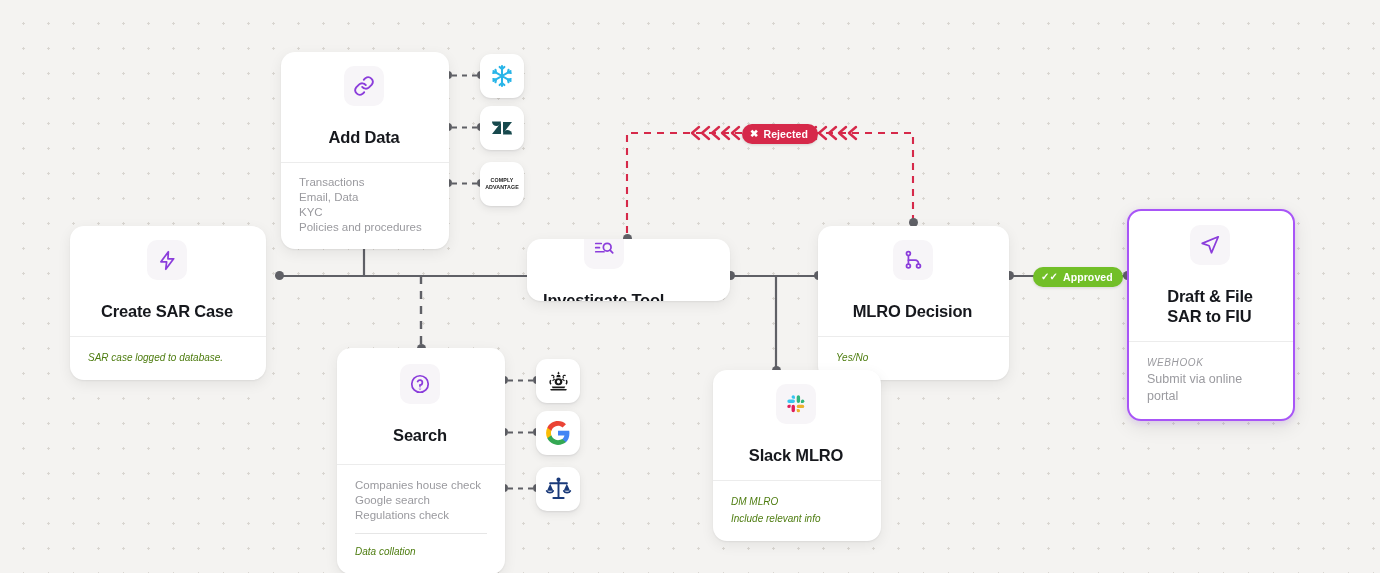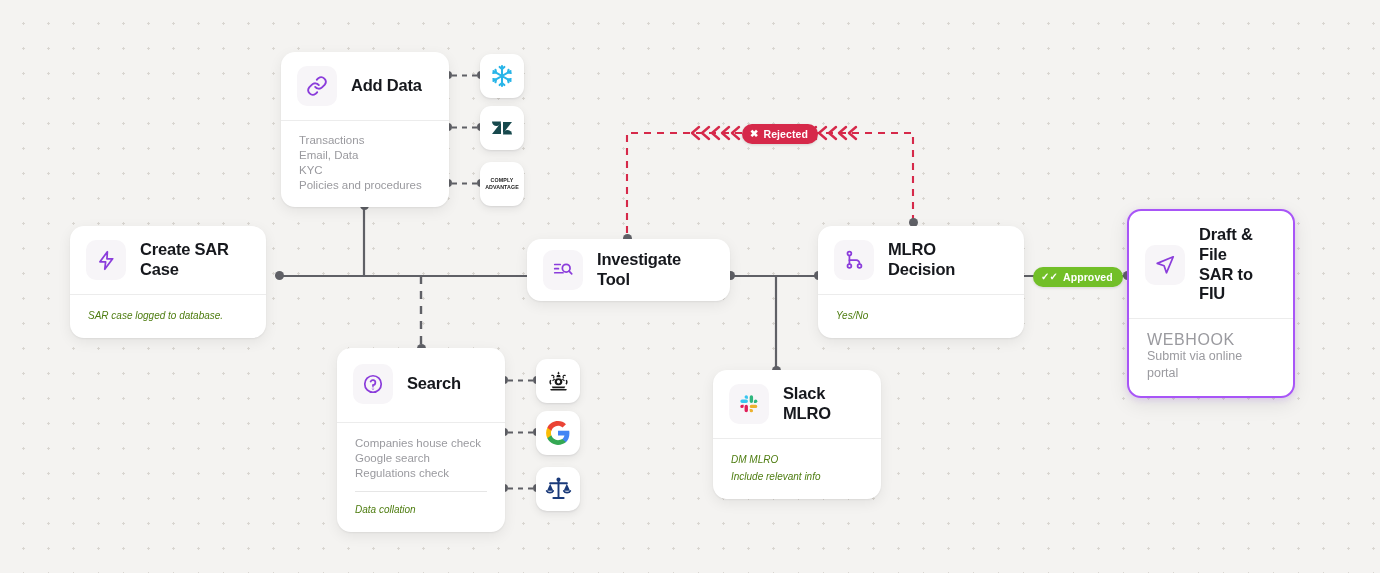--- a/index.html
+++ b/index.html
@@ -19,30 +19,30 @@
     position: absolute;
     background: #ffffff;
     border-radius: 14px;
     box-shadow: 0 1px 2px rgba(16,17,20,.06), 0 4px 14px rgba(16,17,20,.07);
     overflow: hidden;
   }
   .node.selected {
     border: 2px solid #a855f7;
     box-shadow: 0 2px 6px rgba(168,85,247,.18), 0 6px 20px rgba(16,17,20,.09);
   }
-  .node-head { display: flex; align-items: center; gap: 14px; padding: 14px 18px 14px 16px; }
+  .node-head { display: flex; align-items: center; gap: 22px; padding: 14px 18px 14px 16px; flex-direction: column; }
   .node-icon {
     width: 40px; height: 40px; min-width: 40px; border-radius: 10px;
     background: #f7f5f8; display: flex; align-items: center; justify-content: center;
   }
   .node-title { font-size: 16.5px; font-weight: 700; color: #16181d; letter-spacing: -.2px; line-height: 1.2; }
   .node-body { border-top: 1px solid #ececec; padding: 12px 18px 14px 18px; }
   .node-body .line { font-size: 11.5px; color: #9a9a9f; line-height: 15px; }
   .node-body .ital { font-size: 10px; color: #4d7c0f; font-style: italic; line-height: 17px; }
-  .node-body .caps { font-size: 16px; color: #9a9a9f; letter-spacing: .6px; line-height: 17px; }
+  .node-body .caps { font-size: 10px; color: #9a9a9f; letter-spacing: .6px; line-height: 17px; font-style: italic; }
   .node-body .sub { font-size: 12.5px; color: #9a9a9f; line-height: 17px; }
   .divider { border-top: 1px solid #e6e6e6; margin: 10px 0 9px 0; }
 
   .app-chip {
     position: absolute; width: 44px; height: 44px; border-radius: 11px;
     background: #fff; display: flex; align-items: center; justify-content: center;
     box-shadow: 0 1px 2px rgba(16,17,20,.07), 0 3px 9px rgba(16,17,20,.08);
   }
 
   .badge {
@@ -172,21 +172,21 @@
         <svg width="22" height="22" viewBox="0 0 24 24" fill="none" stroke="#8b3ddb" stroke-width="1.9" stroke-linecap="round">
           <path d="M3 6h6M3 10.5h4M3 15h9"></path>
           <circle cx="15.5" cy="10" r="4.2"></circle>
           <path d="M18.6 13.2 L21.5 16.2"></path>
         </svg>
       </div>
       <div class="node-title">Investigate Tool</div>
     </div>
   </div>
 
-  <div class="node" style="left:818px; top:226px; width:206px;">
+  <div class="node" style="left:818px; top:226px; width:191px;">
     <div class="node-head">
       <div class="node-icon">
         <svg width="22" height="22" viewBox="0 0 24 24" fill="none" stroke="#8b3ddb" stroke-width="1.9" stroke-linecap="round">
           <circle cx="7" cy="5" r="2.1"></circle>
           <circle cx="7" cy="18.5" r="2.1"></circle>
           <circle cx="18" cy="18.5" r="2.1"></circle>
           <path d="M7 7.1 V16.4"></path>
           <path d="M7 12.2 H14.5 A3.5 3.5 0 0 1 18 15.7 V16.4"></path>
         </svg>
       </div>

